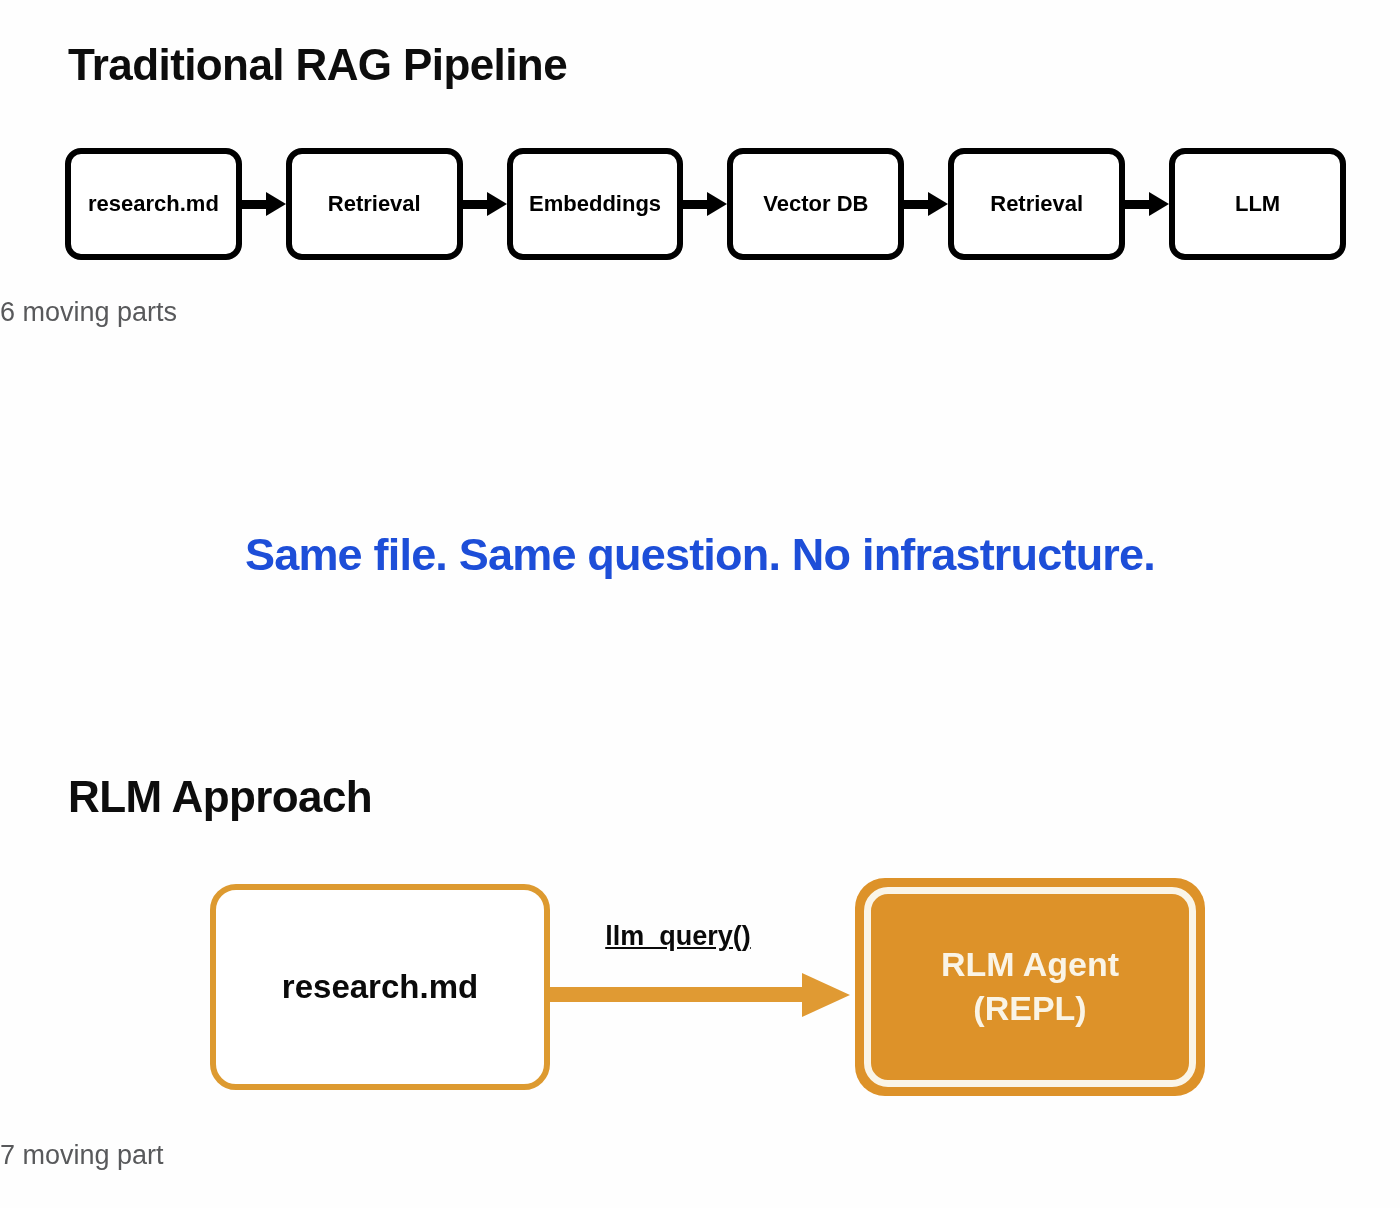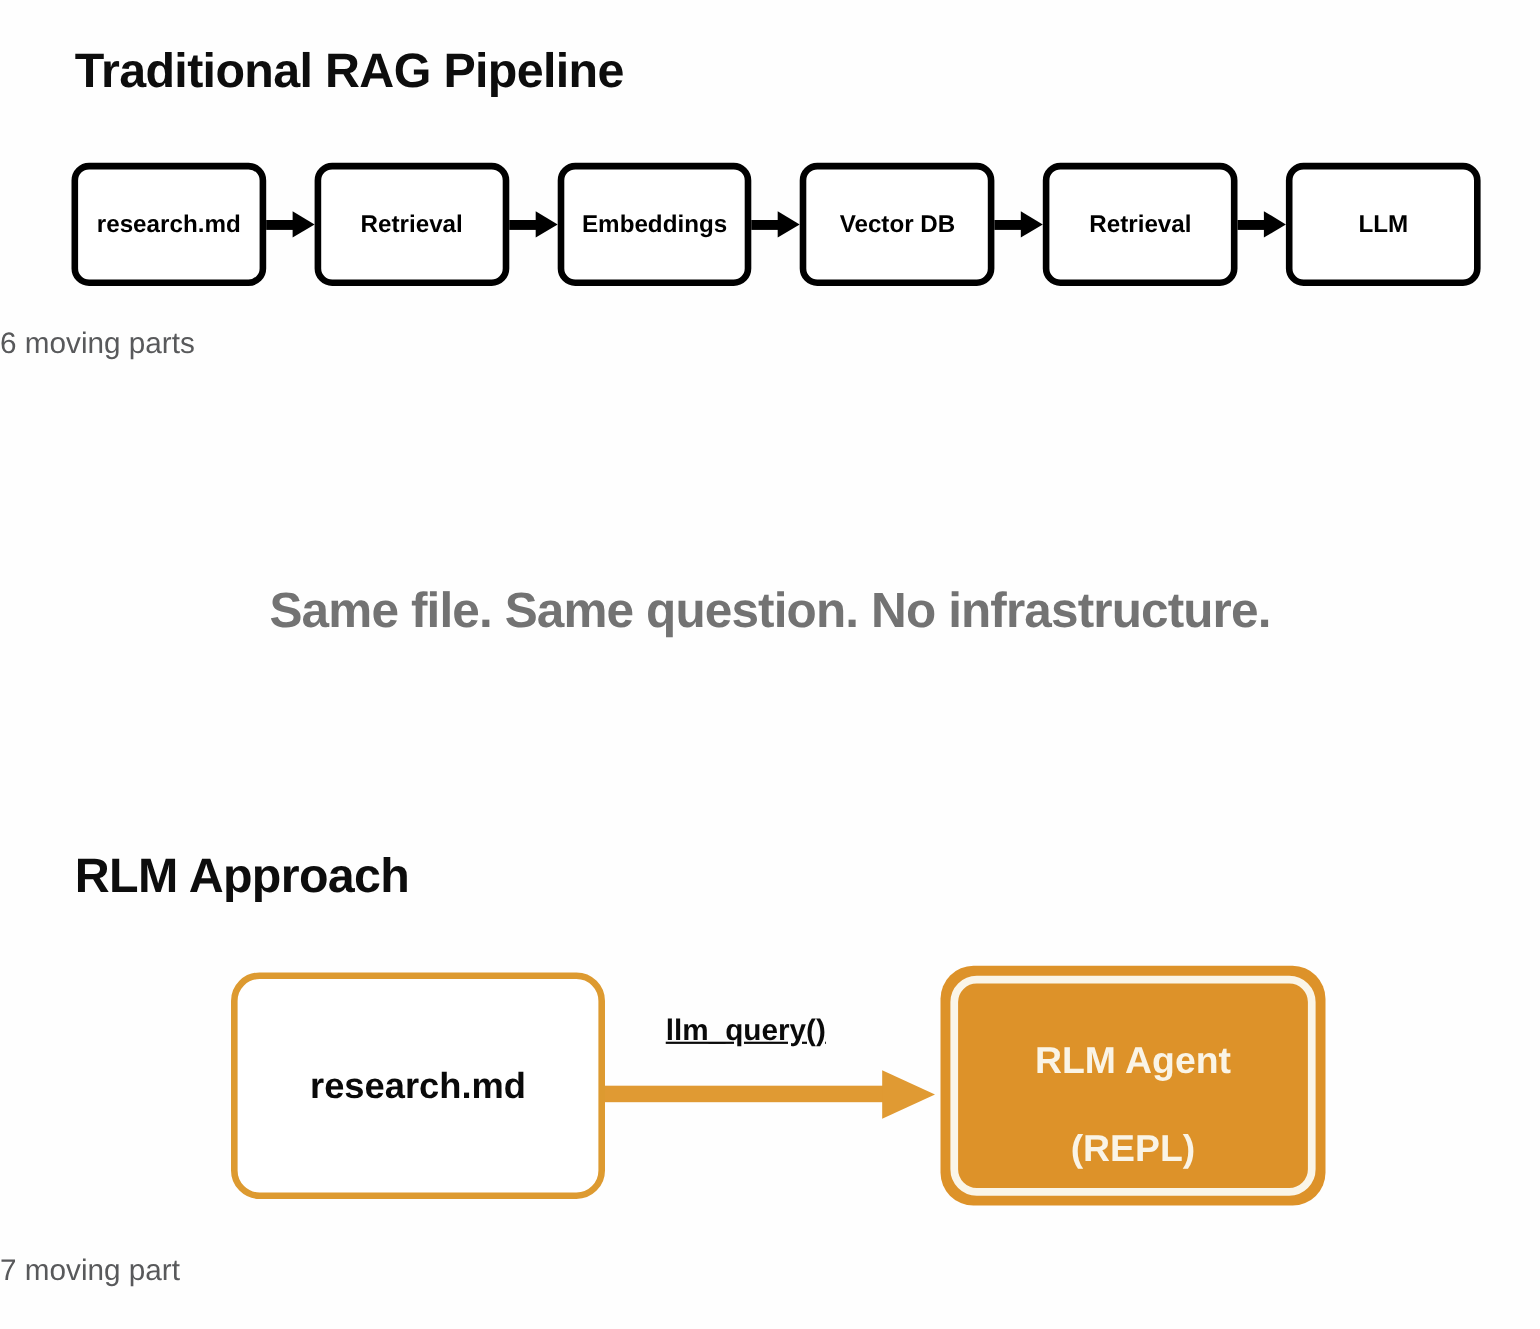--- a/index.html
+++ b/index.html
@@ -33,21 +33,21 @@
 
   
   .headline {
     position: absolute;
     top: 529px;
     left: 0;
     width: 1400px;
     text-align: center;
     font-size: 45px;
     font-weight: 700;
-    color: #737373;
+    color: #1d4ed8;
     letter-spacing: -0.8px;
     white-space: nowrap;
   }
 
   
   .caption {
     position: absolute;
     left: 0;
     width: 1400px;
     text-align: left;
@@ -198,21 +198,20 @@
     flex-direction: column;
     align-items: center;
     justify-content: center;
   }
   .rlm-agent .line {
     font-size: 34px;
     font-weight: 700;
     color: #faf4e6;
     line-height: 1.28;
     white-space: nowrap;
-    margin-top: 36px;
   }
 </style>
 </head>
 <body>
 
 <div class="page">
 
   <div class="section-title" id="rag-title">Traditional RAG Pipeline</div>
 
   <div id="rag-flow">

